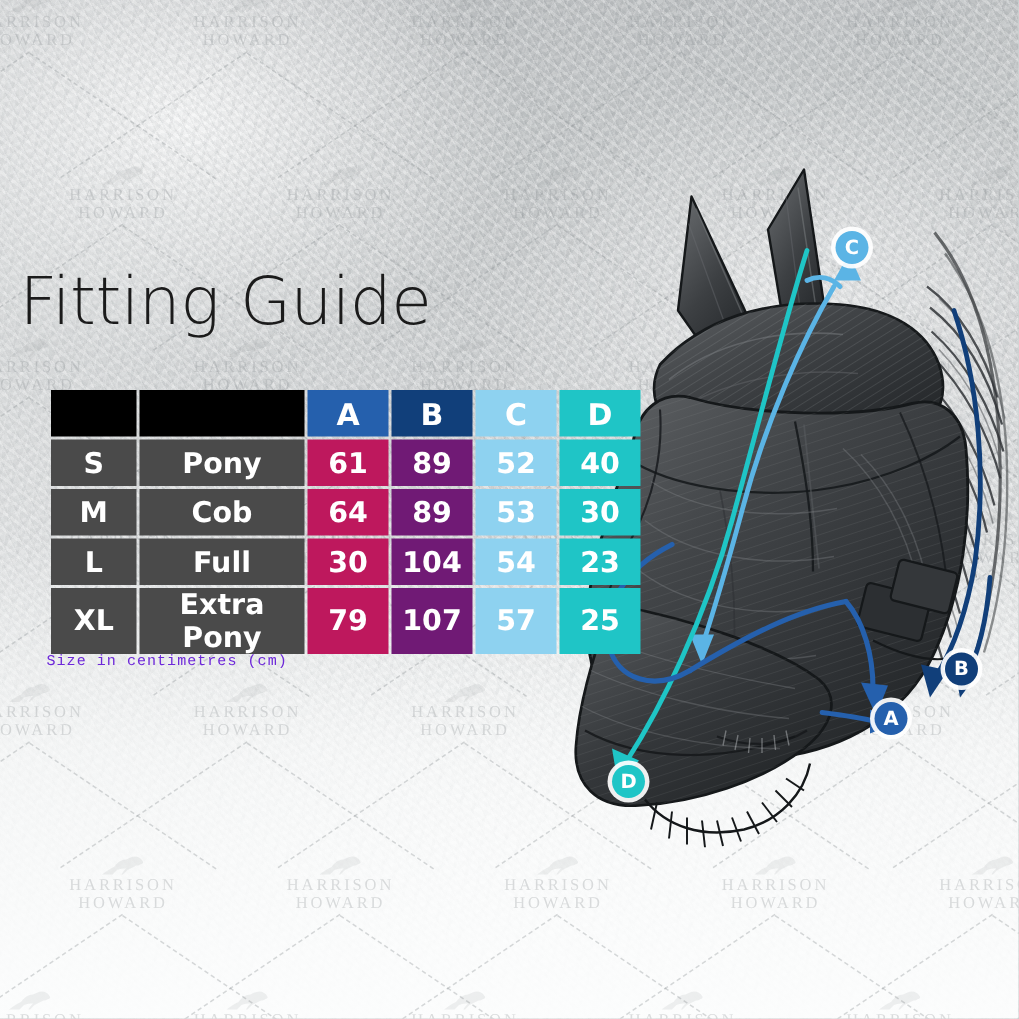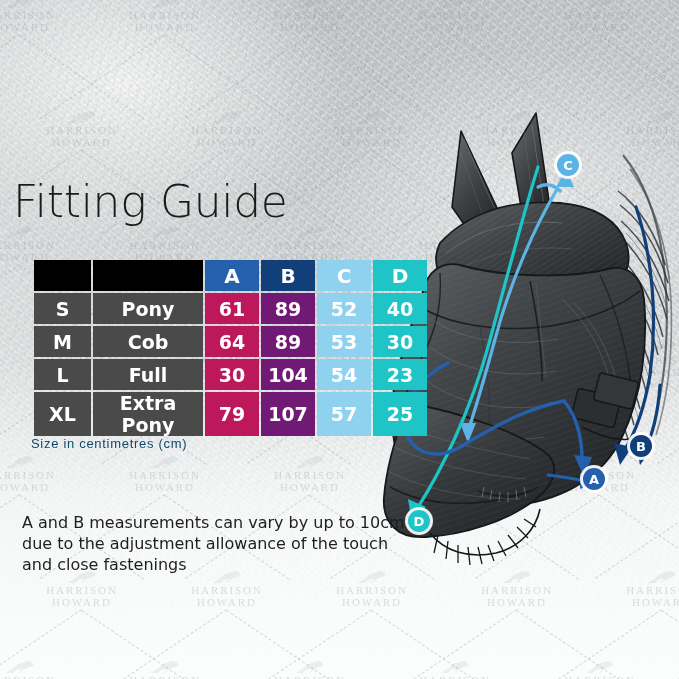--- a/index.html
+++ b/index.html
@@ -102,22 +102,22 @@
   td.val-a{background:#be185d;}
   td.val-b{background:#701a75;}
   td.val-c{background:#8ed2f0;}
   td.val-d{background:#1fc5c6;}
   td.hdr-a,td.hdr-b,td.hdr-c,td.hdr-d{font-size:20px;font-weight:700;}
   td.lbl{font-size:19px;font-weight:600;}
 
   
   .cap-units{
     position:absolute;left:31px;top:436px;
-    font-size:13px;color:#0c4a6e;letter-spacing:.7px;
-    font-family:Liberation Sans, sans-serif;
+    font-size:10px;color:#6d28d9;letter-spacing:.7px;
+    font-family:Liberation Mono, monospace;
   }
   .cap-note{
     position:absolute;left:22px;top:512px;width:390px;
     font-size:16px;line-height:21px;color:#1e1e1e;
     font-family:"DejaVu Sans","Liberation Sans",sans-serif;
   }
 
   
   .diagram{position:absolute;left:360px;top:95px;width:319px;height:470px;}
   .diagram svg{display:block;}
@@ -725,15 +725,14 @@
           <td class="lbl">Extra Pony</td>
           <td class="val-a">79</td>
           <td class="val-b">107</td>
           <td class="val-c">57</td>
           <td class="val-d">25</td>
         </tr>
       </tbody>
   </table>
 
   <div class="cap-units">Size in centimetres (cm)</div>
-  <div class="cap-note">A and B measurements can vary by up to 10cm due to the adjustment allowance of the touch and close fastenings</div>
 
 </div>
 
 </body></html>

